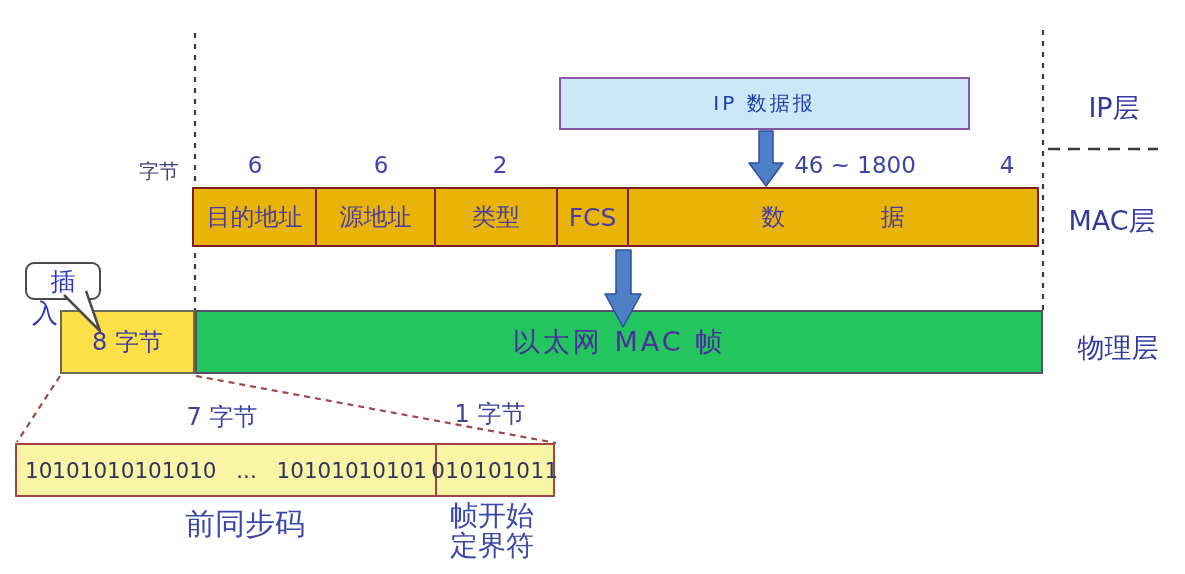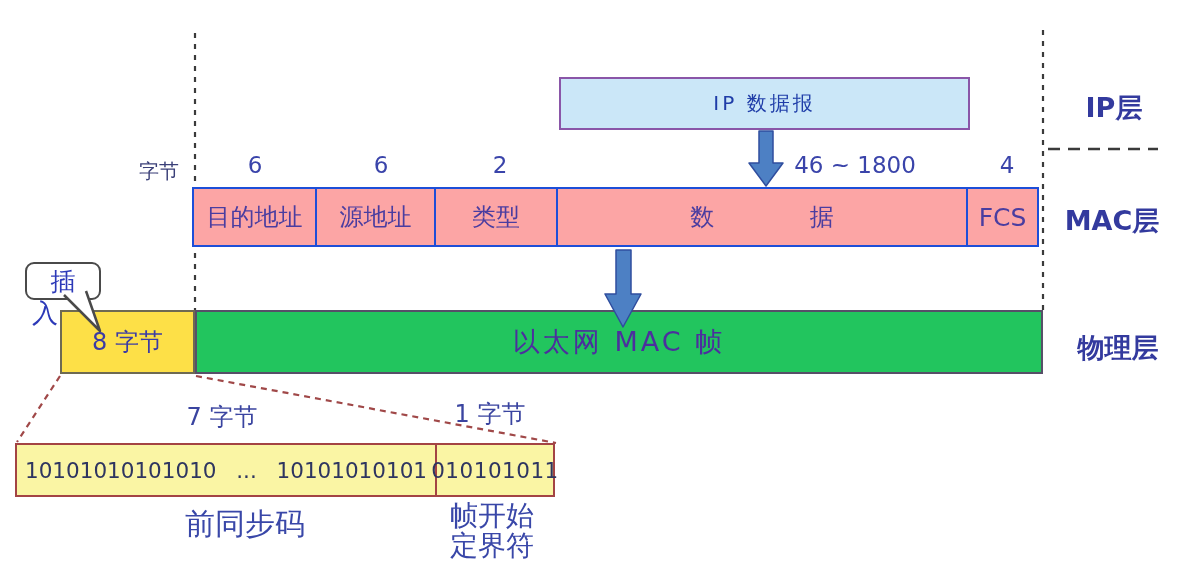--- a/index.html
+++ b/index.html
@@ -30,30 +30,30 @@
   .ipbox{
     position:absolute;left:559px;top:77px;width:411px;height:53px;
     background:#cbe7f8;border:2px solid #8a56a8;box-sizing:border-box;
     display:flex;align-items:center;justify-content:center;
     font-size:20px;color:#1f3da8;letter-spacing:3px;z-index:2;
   }
 
   
   .layerlabel{
     position:absolute;font-size:27px;color:#333a9e;transform:translateX(-50%);
-    white-space:nowrap;z-index:3;font-weight:bold;
+    white-space:nowrap;z-index:3;
   }
 
   
   .macrow{
     position:absolute;left:192px;top:187px;width:851px;height:60px;
     display:flex;z-index:2;
   }
   .cell{
-    background:#fca5a5;border:2px solid #1d4ed8;box-sizing:border-box;
+    background:#eab308;border:2px solid #7f1d1d;box-sizing:border-box;
     display:flex;align-items:center;justify-content:center;
     font-size:24px;color:#4a3da0;white-space:nowrap;
   }
   .cell + .cell{margin-left:-2px;}
   .c-dst{width:125px;}
   .c-src{width:121px;}
   .c-type{width:124px;}
   .c-data{width:412px;word-spacing:88px;}
   .c-fcs{width:73px;font-size:25px;}
 
@@ -133,22 +133,22 @@
   <div class="bytelabel" style="left:381px;">6</div>
   <div class="bytelabel" style="left:500px;">2</div>
   <div class="bytelabel" style="left:855px;">46 ~ 1800</div>
   <div class="bytelabel" style="left:1007px;">4</div>
 
 
   <div class="macrow">
     <div class="cell c-dst">目的地址</div>
     <div class="cell c-src">源地址</div>
     <div class="cell c-type">类型</div>
+    <div class="cell c-fcs">FCS</div>
     <div class="cell c-data">数 据</div>
-    <div class="cell c-fcs">FCS</div>
   </div>
 
   <div class="bubble">
     <span>插</span>
   </div>
   <div class="bubble-char2">入</div>
 
   <div class="phy-yellow">
     <span>8 字节</span>
   </div>

